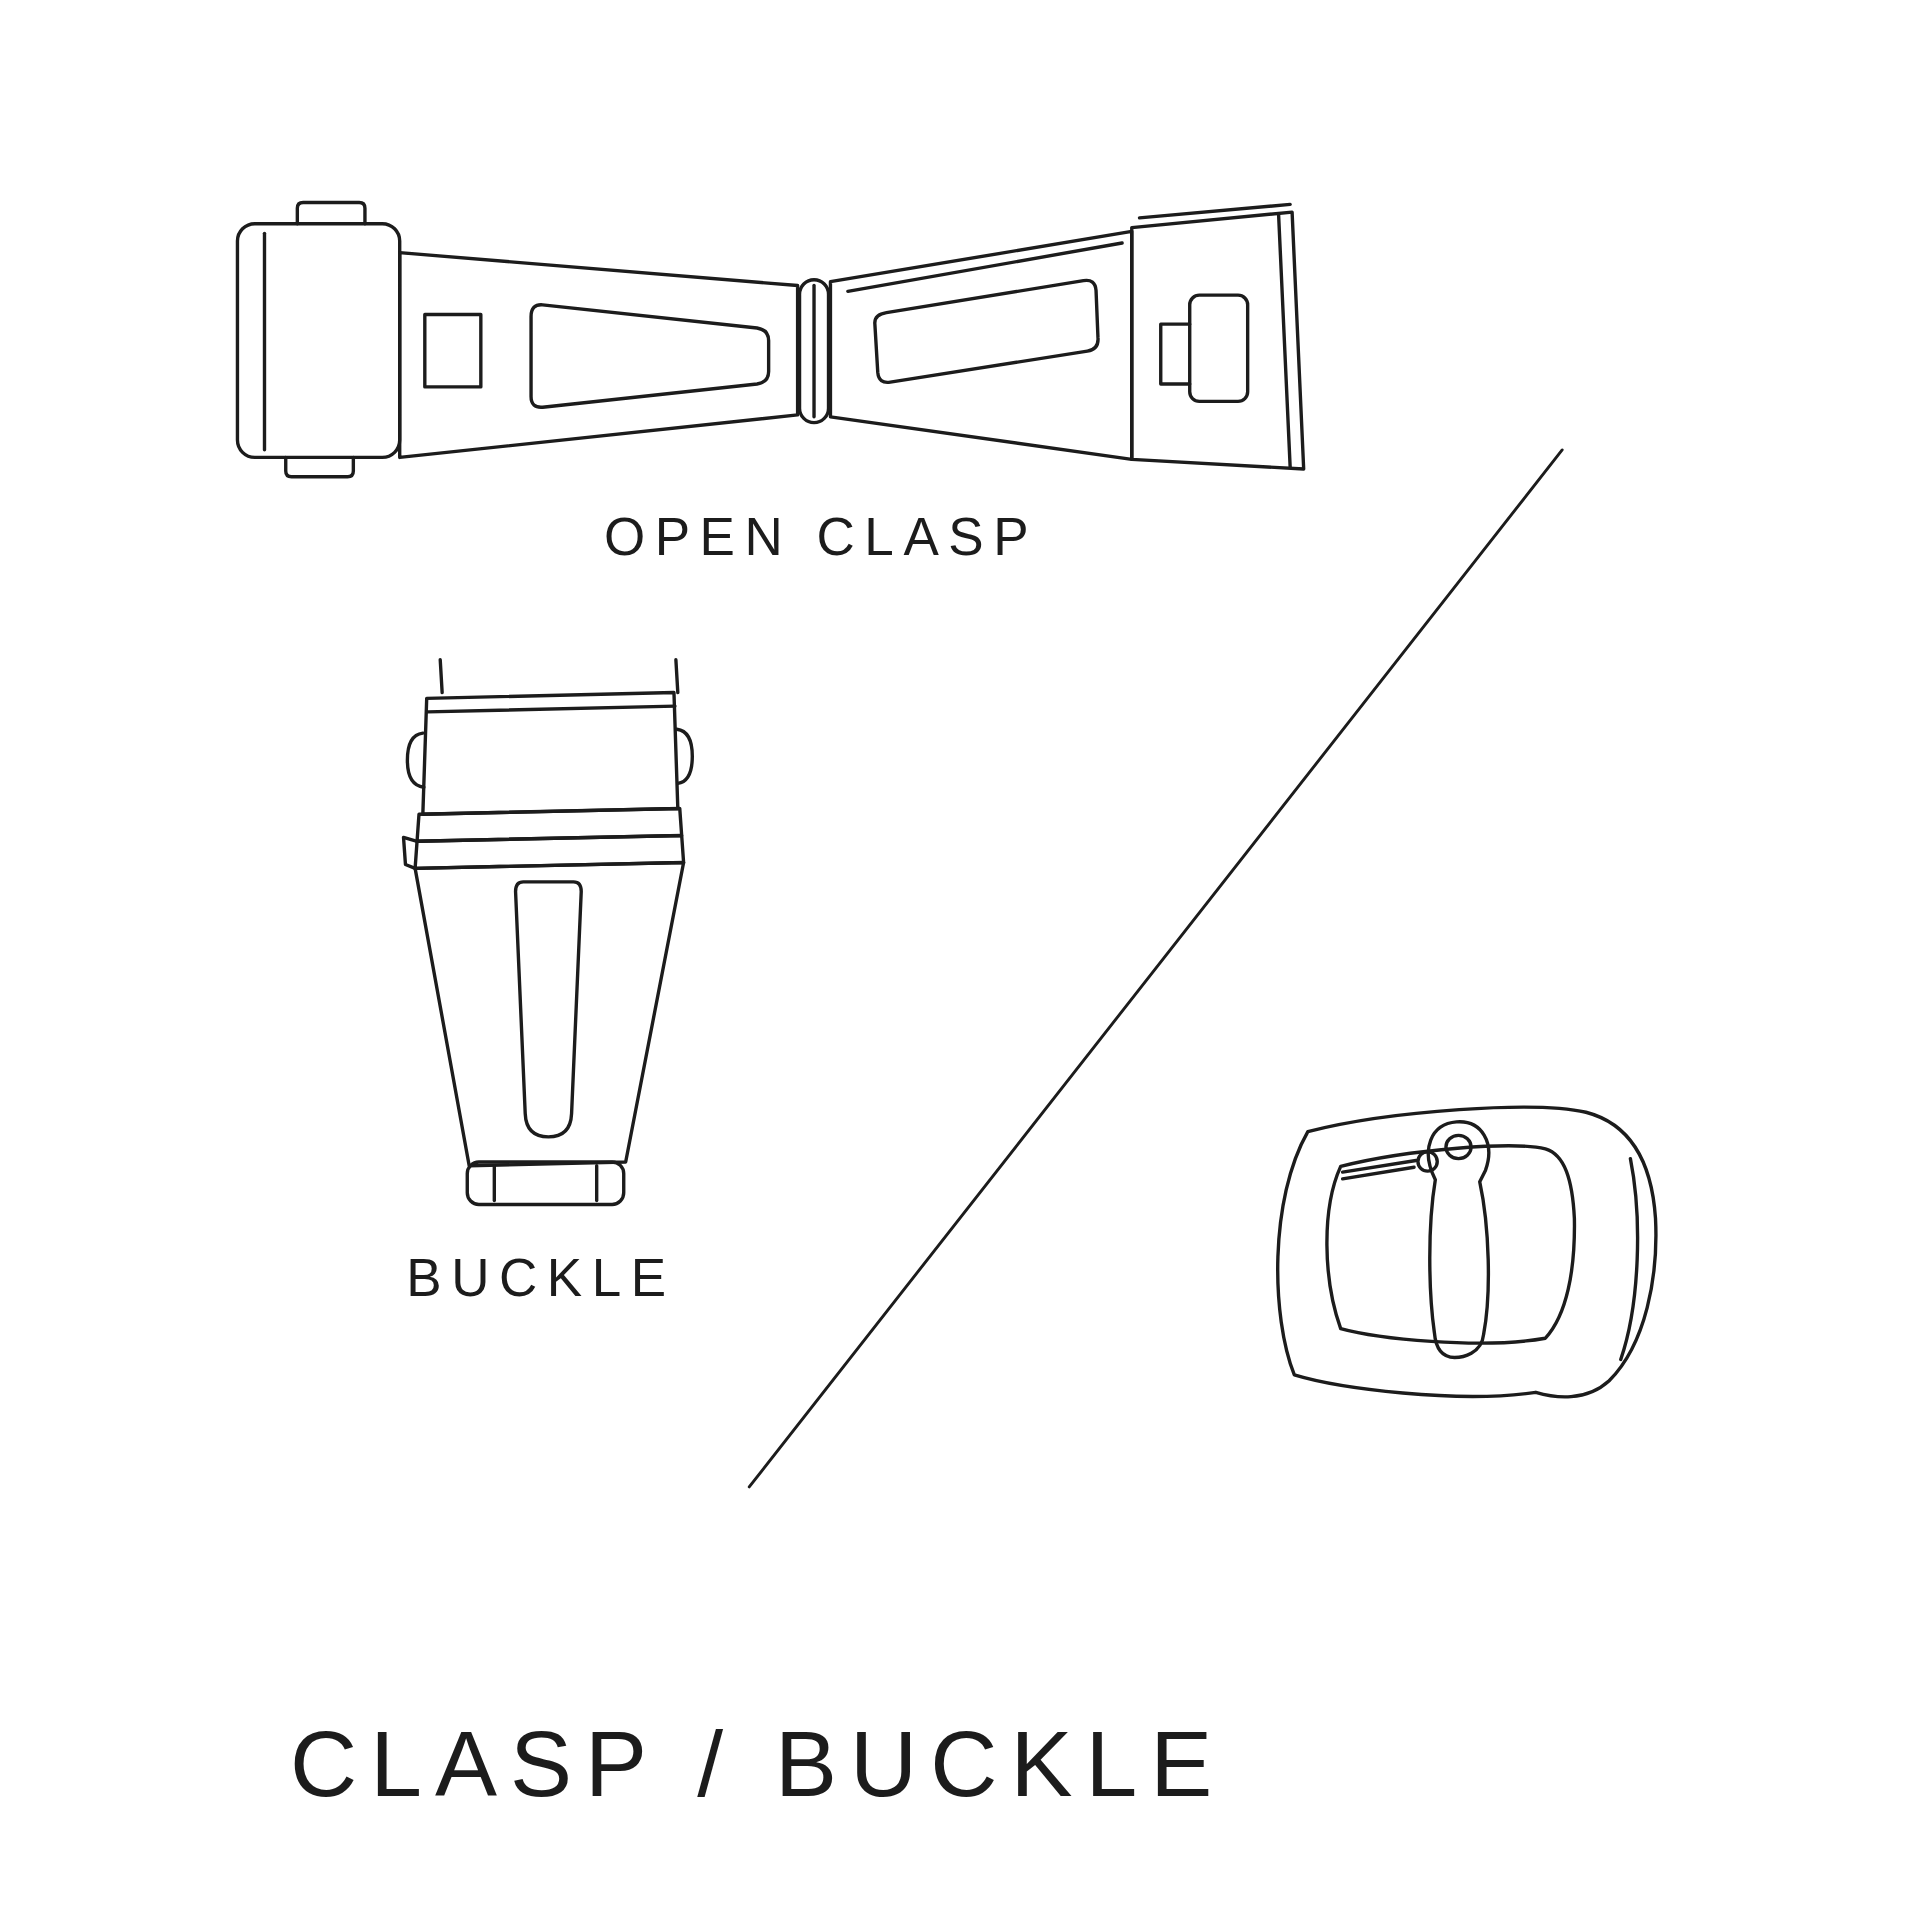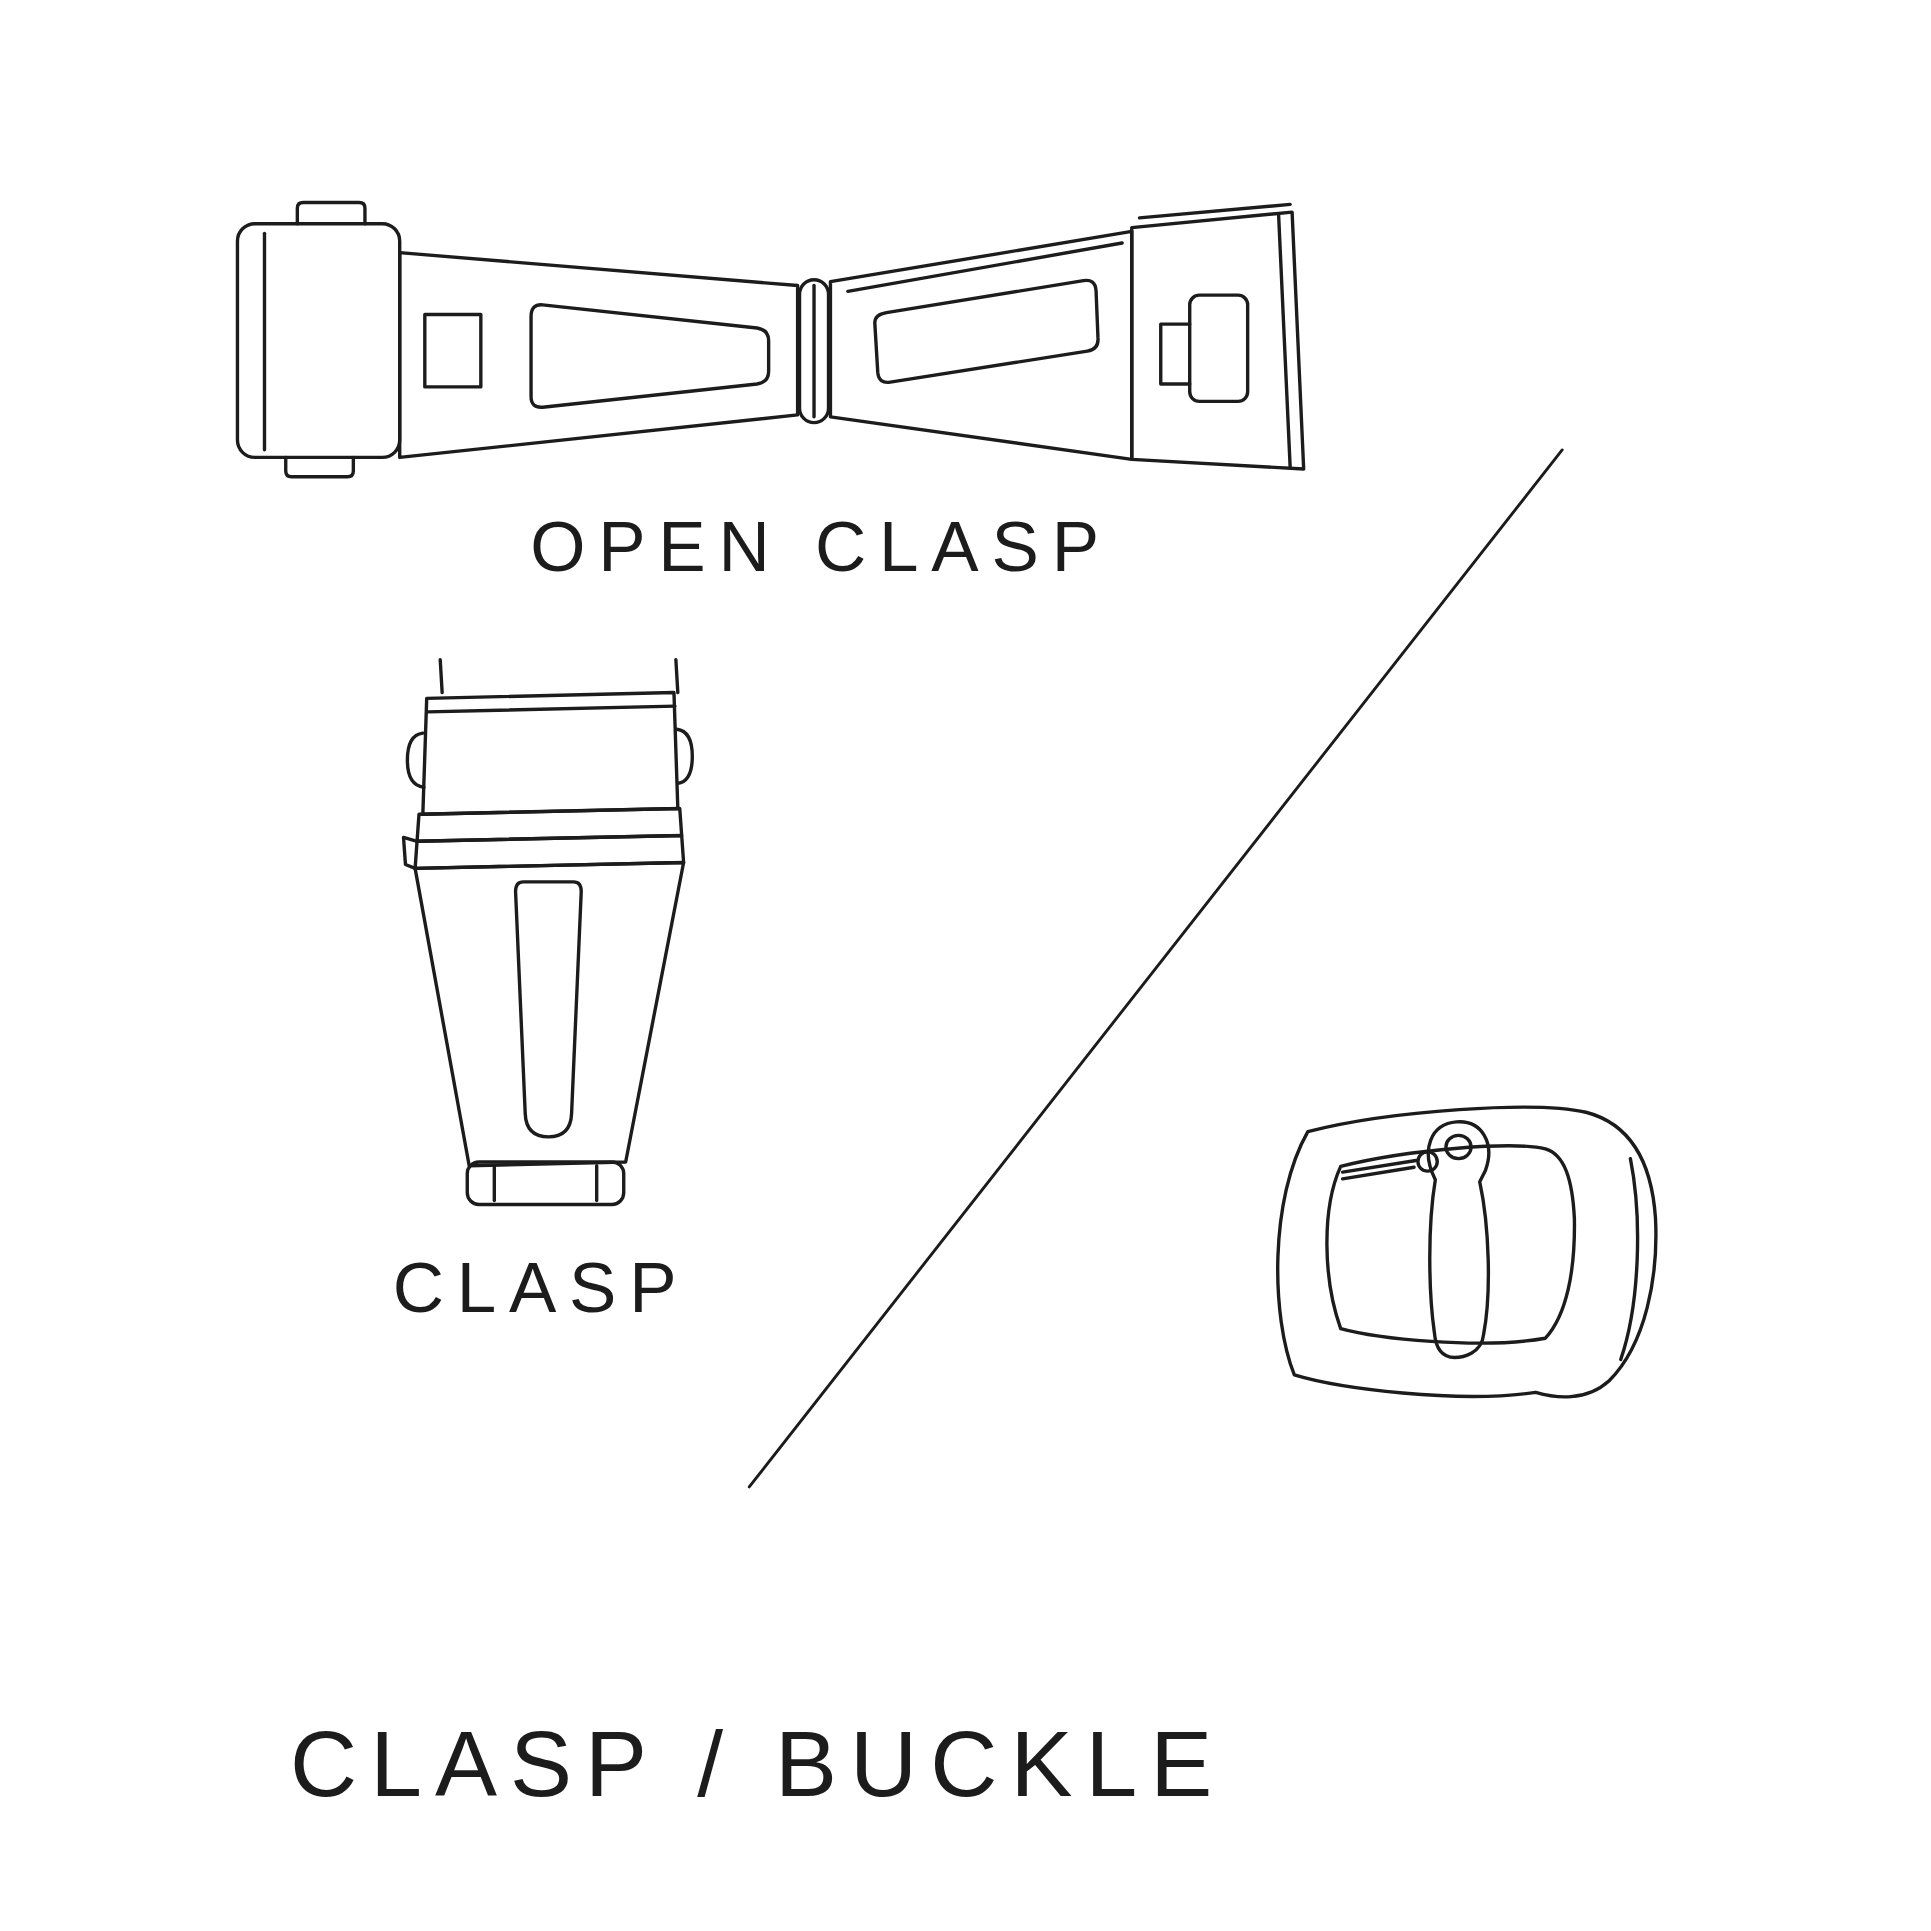--- a/index.html
+++ b/index.html
@@ -22,21 +22,21 @@
   .fig path, .fig rect, .fig line, .fig circle, .fig ellipse {
     fill: none;
     stroke: #1c1c1c;
     stroke-width: 3.5;
     stroke-linejoin: round;
     stroke-linecap: round;
   }
   .label {
     position: absolute;
     text-align: center;
-    font-size: 71px;
+    font-size: 53px;
     letter-spacing: 0.18em;
     font-weight: 400;
     color: #1c1c1c;
     white-space: nowrap;
   }
   #open-clasp-label { left: 512px; top: 506px; width: 618px; }
   #closed-label     { left: 367px; top: 1247px; width: 348px; }
   #diagram-title {
     position: absolute;
     left: 290px;
@@ -113,21 +113,21 @@
       <path d="M 30 224 L 308 218 L 248 528 L 86 532 Z"></path>
       <path d="M 142 238 L 194 238 Q 202 238 202 248 L 192 478 Q 191 502 168 502 Q 145 502 144 478 L 134 248 Q 134 238 142 238 Z"></path>
     </g>
     <g>
       <rect x="84" y="528" width="162" height="44" rx="12"></rect>
       <line x1="112" y1="532" x2="112" y2="568"></line>
       <line x1="218" y1="532" x2="218" y2="568"></line>
     </g>
   </svg>
 
-  <div class="label" id="closed-label">CLASP</div>
+  <div class="label" id="closed-label">BUCKLE</div>
 
   <svg id="divider-svg" class="fig" viewBox="0 0 2000 2000">
     <line x1="1618" y1="466" x2="776" y2="1540"></line>
   </svg>
 
   <svg class="fig" style="left:1246px; top:1091px;" width="425" height="338" viewBox="0 0 440 350">
     <g>
       <path d="M 64 42 C 150 20 300 10 352 22 C 398 34 420 72 424 132 C 427 192 414 262 376 300 C 352 322 320 318 300 312 C 220 324 96 308 50 294 C 26 234 24 112 64 42 Z"></path>
       <path d="M 98 78 C 170 60 278 52 310 60 C 330 66 338 92 340 132 C 341 186 332 232 310 256 C 242 268 134 256 98 246 C 80 196 78 122 98 78 Z"></path>
       <path d="M 398 70 C 410 130 408 220 388 278"></path>

